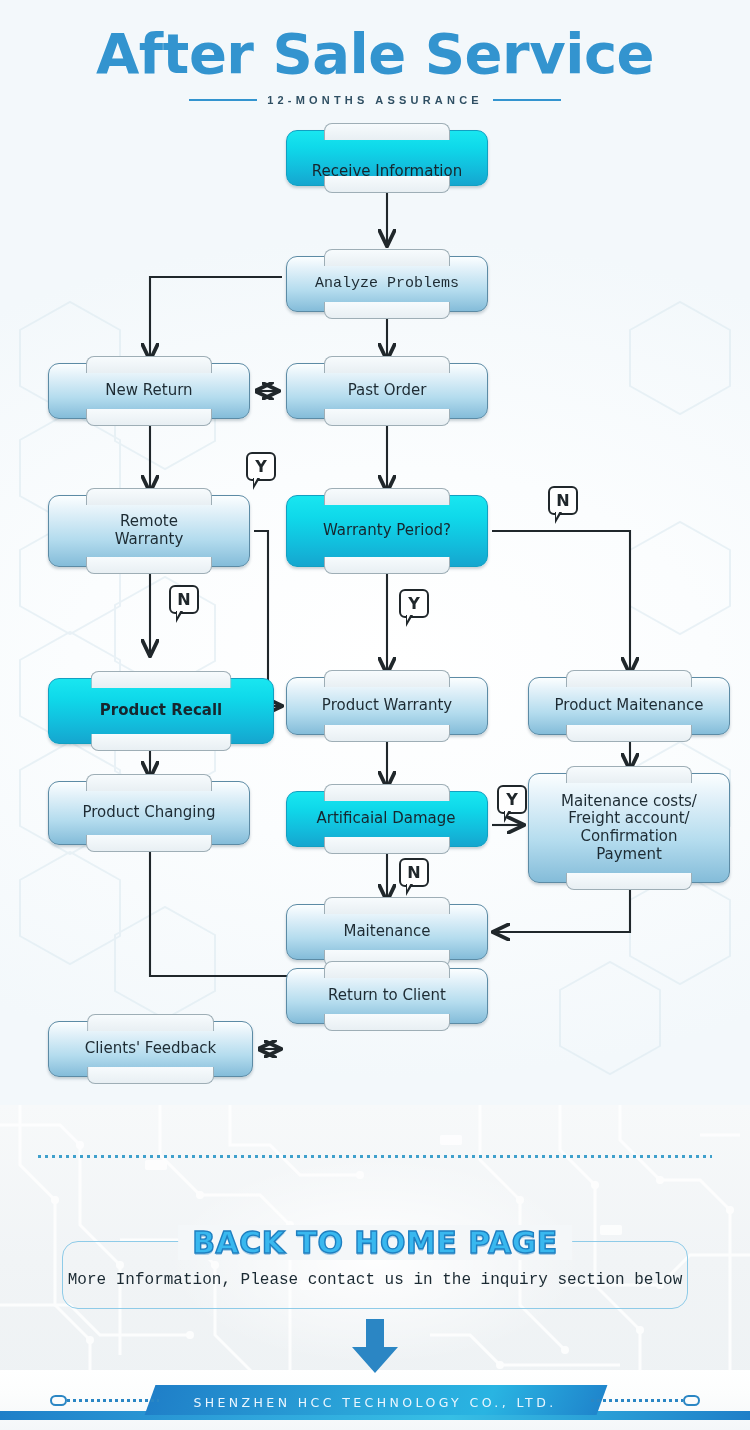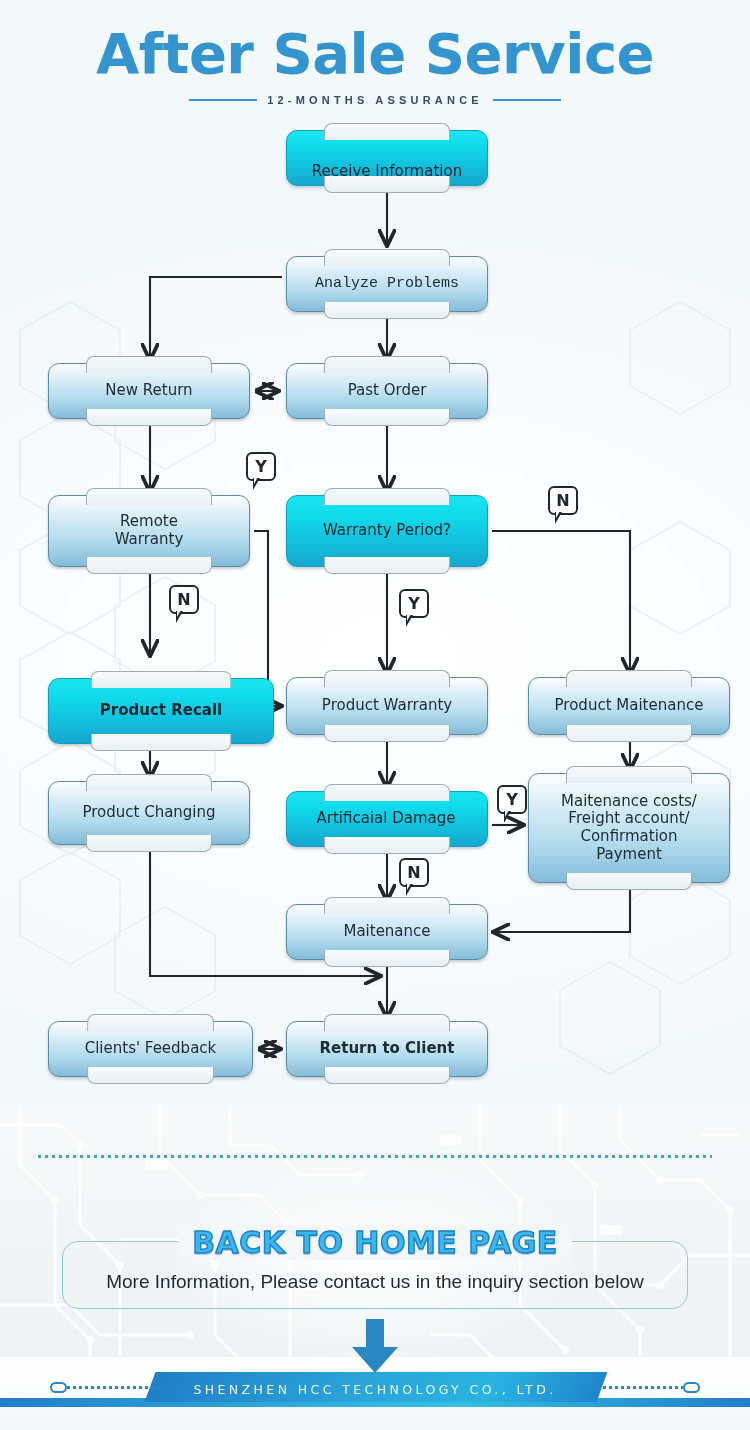--- a/index.html
+++ b/index.html
@@ -203,37 +203,37 @@
     text-shadow: 0 0 1px #9fe0ff, 0 2px 0 rgba(31,127,192,.35);
     background: #f4f7f9;
     padding: 0 14px;
     white-space: nowrap;
     z-index: 4;
   }
   .home-sub {
     position: absolute;
     left: 50%; top: 166px;
     transform: translateX(-50%);
-    font-size: 19px;
+    font-size: 16px;
     color: #1b2a33;
     white-space: nowrap;
-    font-family: Liberation Sans, sans-serif;
+    font-family: Liberation Mono, monospace;
     z-index: 4;
   }
   .down-arrow {
     position: absolute;
     left: 50%; top: 212px;
     transform: translateX(-50%);
     z-index: 4;
   }
 
   
   .footer {
     position: absolute;
-    bottom: 13px; left: 0;
+    bottom: 0; left: 0;
     width: 750px; height: 60px;
     background: linear-gradient(180deg,#ffffff 0%, #fcfdfd 40%, #f4f7f9 100%);
     overflow: hidden;
   }
   .footer-band {
     position: absolute;
     left: 0; bottom: 10px;
     width: 750px; height: 9px;
     background: linear-gradient(90deg,#1f7fc8 0%, #2fa6dc 35%, #36bfe5 60%, #1f7fc8 100%);
   }
@@ -403,21 +403,21 @@
 Freight account/
 Confirmation
 Payment</span>
         </div>
         <div class="node" style="left: 286px; top: 904px; width: 202px; height: 56px;">
           <span style="white-space: pre-line;">Maitenance</span>
         </div>
         <div class="node" style="left: 48px; top: 1021px; width: 205px; height: 56px;">
           <span style="white-space: pre-line;">Clients' Feedback</span>
         </div>
-        <div class="node" style="left: 286px; top: 1021px; width: 202px; height: 56px; font-weight: bold;">
+        <div class="node" style="left: 286px; top: 968px; width: 202px; height: 56px;">
           <span style="white-space: pre-line;">Return to Client</span>
         </div>
       </div>
     <div id="bubble-host">
         <div class="bubble" style="left: 246px; top: 452px;">
           <span>Y</span>
           <i class="tail"></i>
         </div>
         <div class="bubble" style="left: 548px; top: 486px;">
           <span>N</span>

